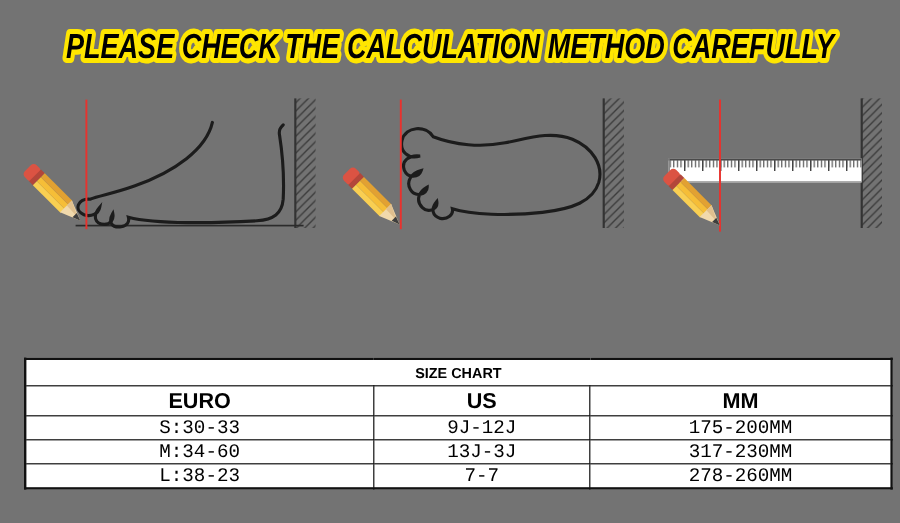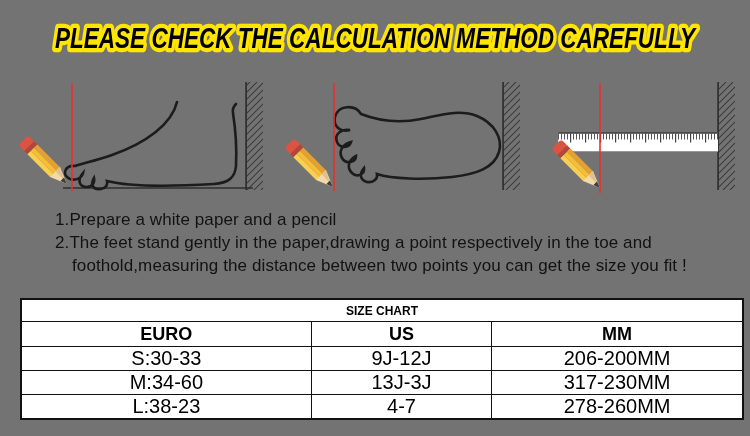--- a/index.html
+++ b/index.html
@@ -11,21 +11,21 @@
   .instructions{position:absolute;left:55px;top:208px;width:660px;color:#121212;
                 font-size:17px;line-height:23px;letter-spacing:0.1px;}
   .iline.indent{padding-left:17px;}
   table.size-chart{position:absolute;left:20px;top:298px;width:724px;
                    border-collapse:collapse;table-layout:fixed;background:#fff;
                    border:2px solid #111;}
   table.size-chart td,table.size-chart th{border:1.5px solid #111;text-align:center;
                    vertical-align:middle;padding:0;color:#000;}
   .tt{height:21px;font-weight:bold;font-size:12px;font-family:"Liberation Sans",sans-serif;}
   tr.cols th{height:24px;font-weight:bold;font-size:18px;font-family:"Liberation Sans",sans-serif;}
-  tr.data td{height:19px;font-size:20px;font-family:Liberation Sans, sans-serif;}
+  tr.data td{height:19px;font-size:16px;font-family:Liberation Mono, monospace;}
   col.c1{width:40.2%;} col.c2{width:25%;} col.c3{width:34.8%;}
 </style>
 </head>
 <body>
 
 <div class="page">
 
   <svg class="banner-svg" viewBox="0 0 750 62">
     <text x="375" y="48" text-anchor="middle" font-size="29" textLength="640" lengthAdjust="spacingAndGlyphs" stroke="#ffe600" stroke-width="8.5" stroke-linejoin="round" paint-order="stroke" fill="#000000">PLEASE CHECK THE CALCULATION METHOD CAREFULLY</text>
   </svg>
@@ -91,52 +91,47 @@
         <rect x="558" y="67.5" width="160" height="9" fill="url(#ticktall)"></rect>
         <rect x="557" y="66" width="161" height="1.8" fill="#4a4a4a"></rect>
         <rect x="557" y="85" width="161" height="1" fill="#999"></rect>
         <rect x="557" y="66" width="1.2" height="20" fill="#777"></rect>
       </g>
       <rect x="599.2" y="17" width="1.6" height="110" fill="#e8322e"></rect>
       <use href="#pencil-def" transform="translate(600 122) rotate(-45)"></use>
     </g>
   </svg>
 
-  <div class="instructions">
-    <div class="iline">1.Prepare a white paper and a pencil</div>
-    <div class="iline">2.The feet stand gently in the paper,drawing a point respectively in the toe and</div>
-    <div class="iline indent">foothold,measuring the distance between two points you can get the size you fit !</div>
-  </div>
 
   <table class="size-chart">
     <colgroup>
         <col class="c1">
         <col class="c2">
         <col class="c3">
       </colgroup>
     <tbody>
         <tr>
       <td colspan="3" class="tt">SIZE CHART</td>
     </tr>
     <tr class="cols">
       <th>EURO</th>
       <th>US</th>
       <th>MM</th>
     </tr>
     <tr class="data">
       <td>S:30-33</td>
       <td>9J-12J</td>
-      <td>206-200MM</td>
+      <td>175-200MM</td>
     </tr>
     <tr class="data">
       <td>M:34-60</td>
       <td>13J-3J</td>
       <td>317-230MM</td>
     </tr>
     <tr class="data">
       <td>L:38-23</td>
-      <td>4-7</td>
+      <td>7-7</td>
       <td>278-260MM</td>
     </tr>
   </tbody>
     </table>
 
 </div>
 
 </body></html>

